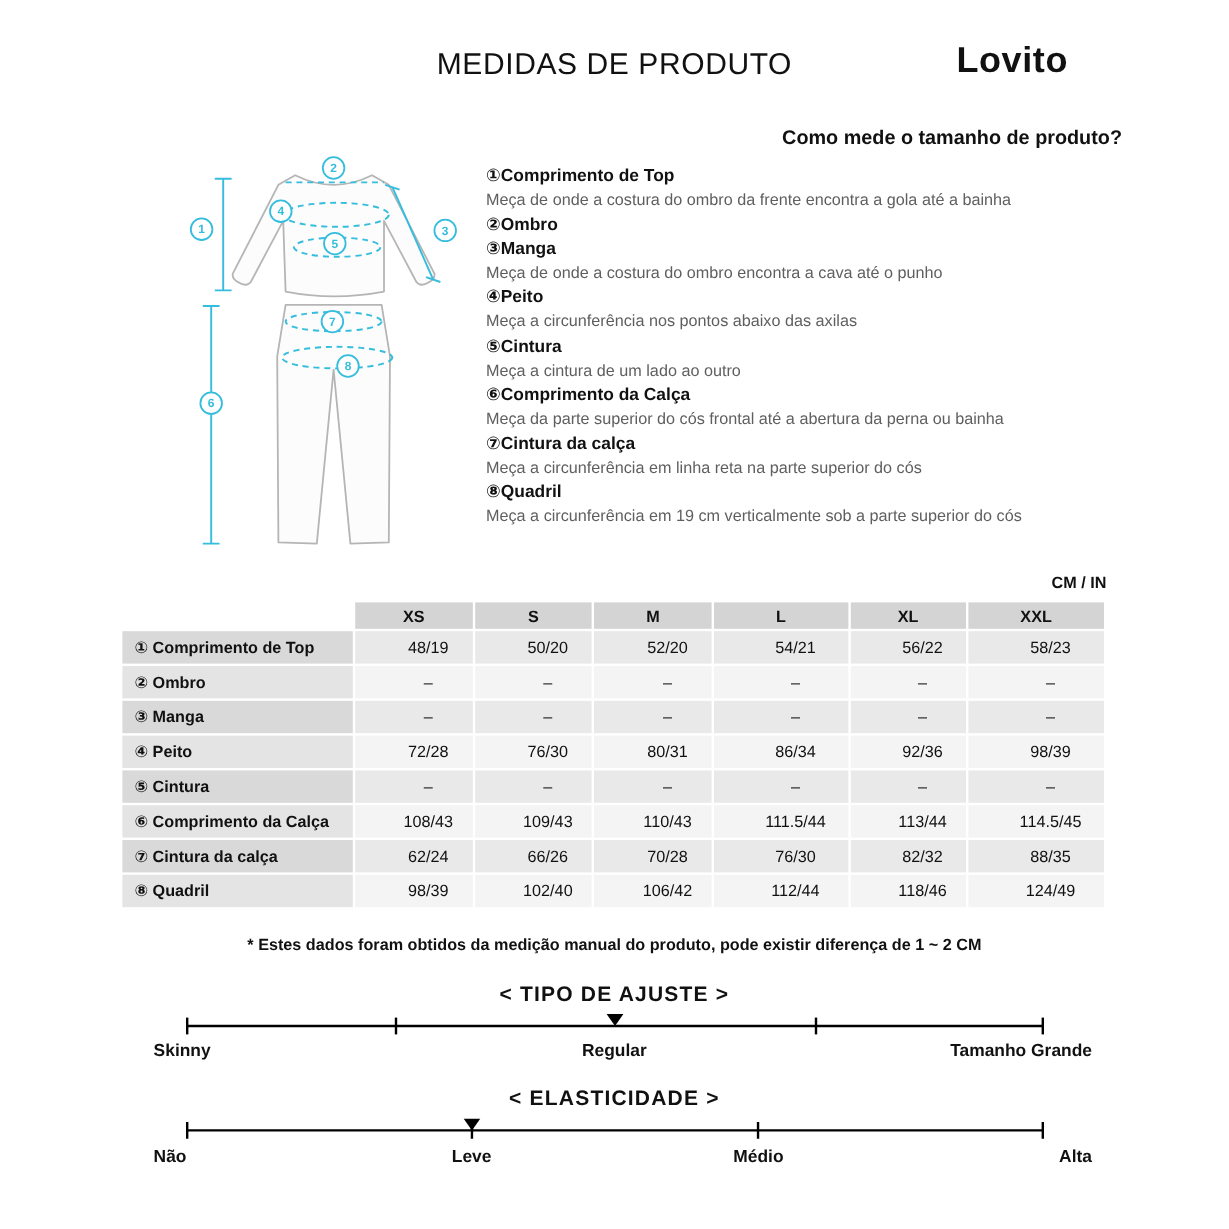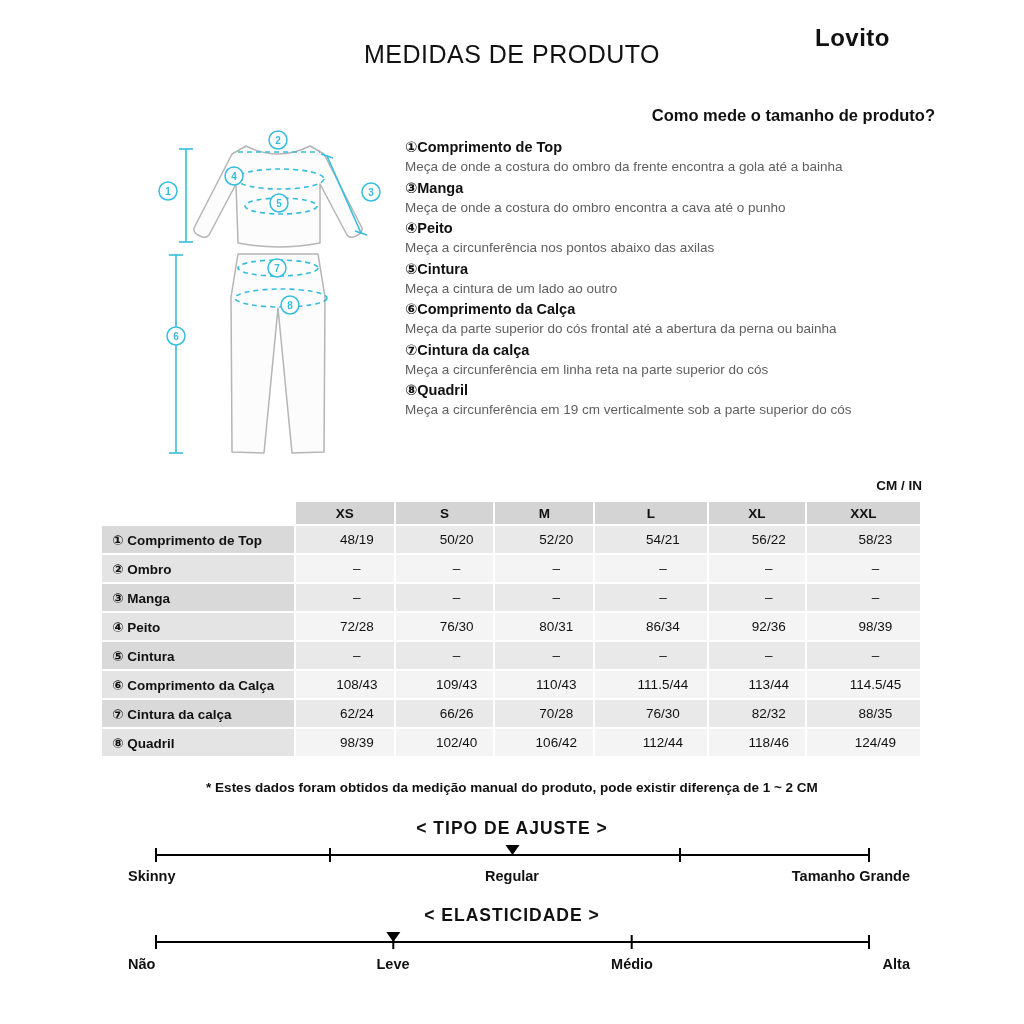--- a/index.html
+++ b/index.html
@@ -1,21 +1,21 @@
 <!DOCTYPE html>
 <html><head>
 <meta charset="utf-8">
 <style>
   html,body{margin:0;padding:0;background:#fff;}
   .page{position:relative;width:1024px;height:1024px;background:#fff;overflow:hidden;
         font-family:"Liberation Sans","DejaVu Sans",sans-serif;color:#111;}
 
   .page-title{position:absolute;top:40px;left:0;width:100%;text-align:center;
               font-size:25px;font-weight:400;letter-spacing:.5px;}
-  .brand{position:absolute;top:24px;right:134px;font-size:24px;font-weight:700;letter-spacing:.5px;}
+  .brand{position:absolute;top:34px;right:134px;font-size:30px;font-weight:700;letter-spacing:.5px;}
 
   .diagram{position:absolute;left:128px;top:112px;}
 
   .guide{position:absolute;left:405px;top:106px;width:530px;}
   .guide-heading{font-size:16.5px;font-weight:700;margin:0 0 12px 0;text-align:right;}
   .guide-item-label{font-size:14.5px;font-weight:700;line-height:20px;}
   .guide-item-desc{font-size:13.5px;color:#5f5f5f;line-height:20.5px;}
 
   .unit-label{position:absolute;top:478px;right:102px;font-size:13.5px;font-weight:700;}
 
@@ -127,20 +127,21 @@
   </svg>
 
   <div class="guide">
     <h2 class="guide-heading">Como mede o tamanho de produto?</h2>
 
     <div class="guide-item">
       <div class="guide-item-label">①Comprimento de Top</div>
       <div class="guide-item-desc">Meça de onde a costura do ombro da frente encontra a gola até a bainha</div>
     </div>
     <div class="guide-item">
+      <div class="guide-item-label">②Ombro</div>
     </div>
     <div class="guide-item">
       <div class="guide-item-label">③Manga</div>
       <div class="guide-item-desc">Meça de onde a costura do ombro encontra a cava até o punho</div>
     </div>
     <div class="guide-item">
       <div class="guide-item-label">④Peito</div>
       <div class="guide-item-desc">Meça a circunferência nos pontos abaixo das axilas</div>
     </div>
     <div class="guide-item">

